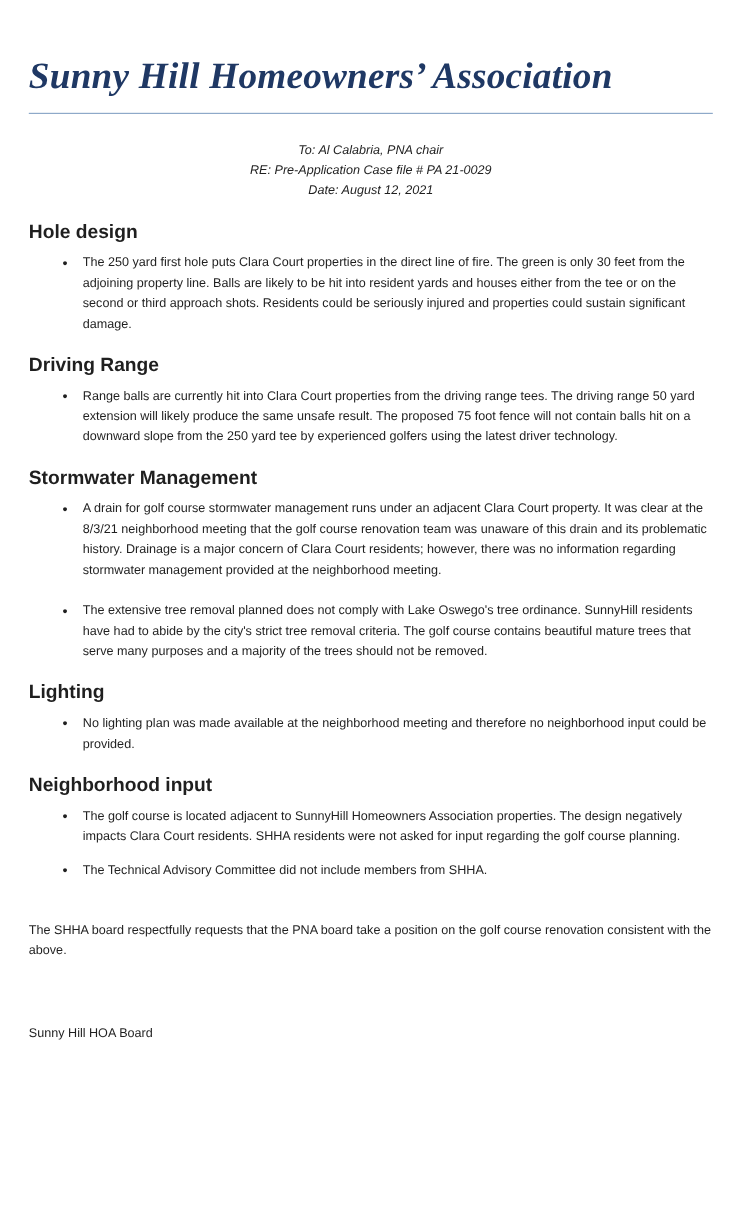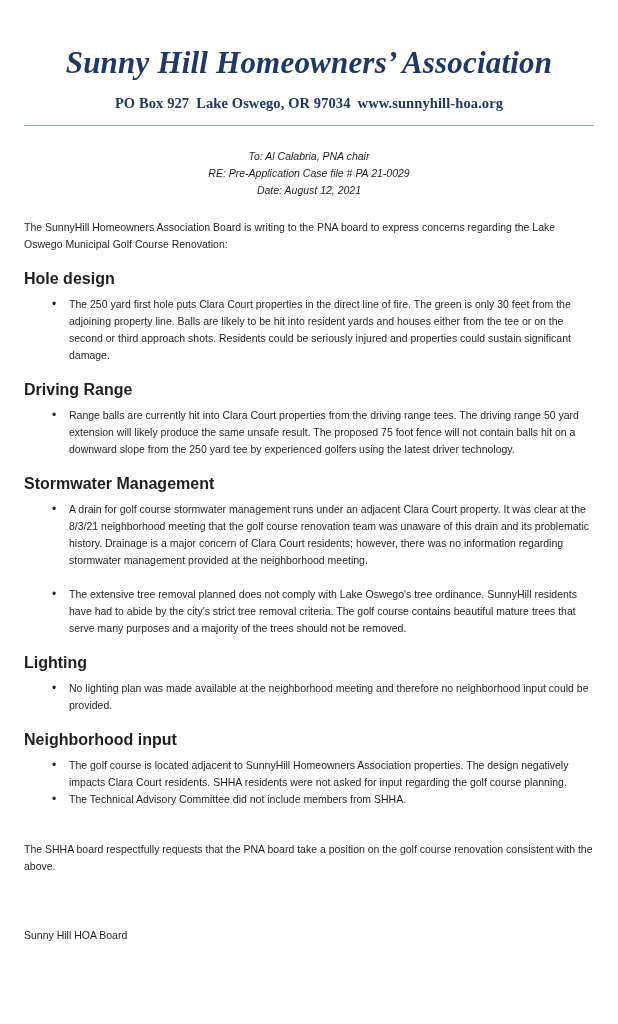--- a/index.html
+++ b/index.html
@@ -15,21 +15,21 @@
     color: #1f1f1f;
     overflow: hidden;
   }
   .page {
     width: 618px;
     height: 1024px;
     padding: 18px 24px 0 24px;
     position: relative;
   }
   .letterhead {
-    text-align: center;
+    text-align: left;
     margin-top: 27px;
   }
   .org-title {
     font-family: "Liberation Serif", serif;
     font-weight: bold;
     font-style: italic;
     font-size: 31px;
     color: #1f3864;
     letter-spacing: 0.2px;
     line-height: 1.15;
@@ -74,20 +74,21 @@
   ul.bullets {
     list-style: none;
     margin: 0;
     padding: 0;
   }
   ul.bullets li {
     position: relative;
     padding-left: 45px;
     font-size: 10.5px;
     line-height: 1.62;
+    margin-bottom: 11px;
   }
   ul.bullets li:last-child { margin-bottom: 0; }
   ul.bullets li::before {
     content: "\2022";
     position: absolute;
     left: 28px;
     top: -1px;
     font-size: 12px;
     color: #1f1f1f;
   }
@@ -103,34 +104,30 @@
   }
   .signoff .line2 { margin-top: 19px; }
 </style>
 </head>
 <body>
 
 <div class="page">
 
   <div class="letterhead">
     <div class="org-title">Sunny Hill Homeowners’ Association</div>
-    <div class="org-contact">
-      <span>PO Box 927</span><span class="sep"></span><span>Lake Oswego, OR 97034</span><span class="sep"></span><span>www.sunnyhill-hoa.org</span>
-    </div>
   </div>
 
   <div class="rule"></div>
 
   <div class="meta">
     <div>To: Al Calabria, PNA chair</div>
     <div>RE: Pre-Application Case file # PA 21-0029</div>
     <div>Date: August 12, 2021</div>
   </div>
 
-  <div class="intro">The SunnyHill Homeowners Association Board is writing to the PNA board  to express  concerns regarding the Lake Oswego Municipal Golf Course Renovation:</div>
 
   <div class="section">
     <div class="section-heading">Hole design</div>
     <ul class="bullets">
       <li>The 250 yard first hole puts Clara Court properties in the direct line of fire. The green is only 30 feet from the adjoining property line. Balls are likely to be hit into resident yards and houses either from the tee or on the second or third approach shots. Residents could be seriously injured and properties could sustain significant damage.</li>
     </ul>
   </div>
 
   <div class="section">
     <div class="section-heading">Driving Range</div>

